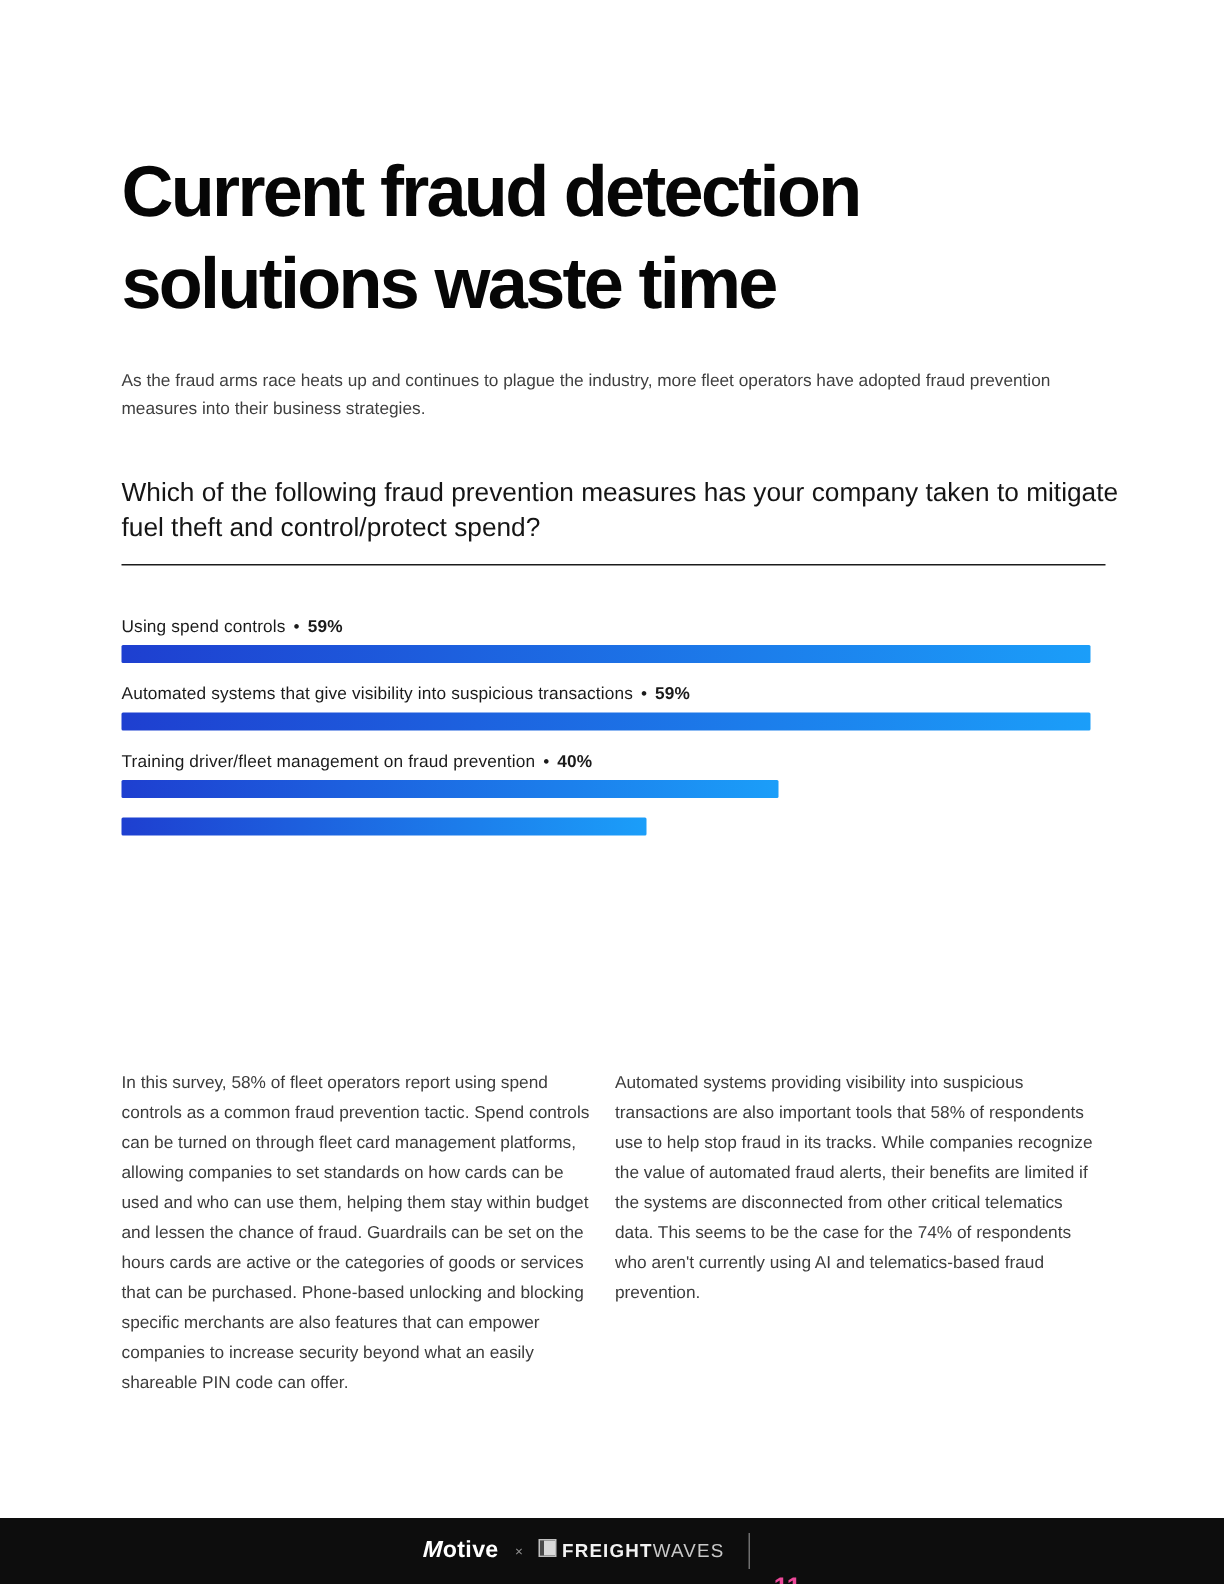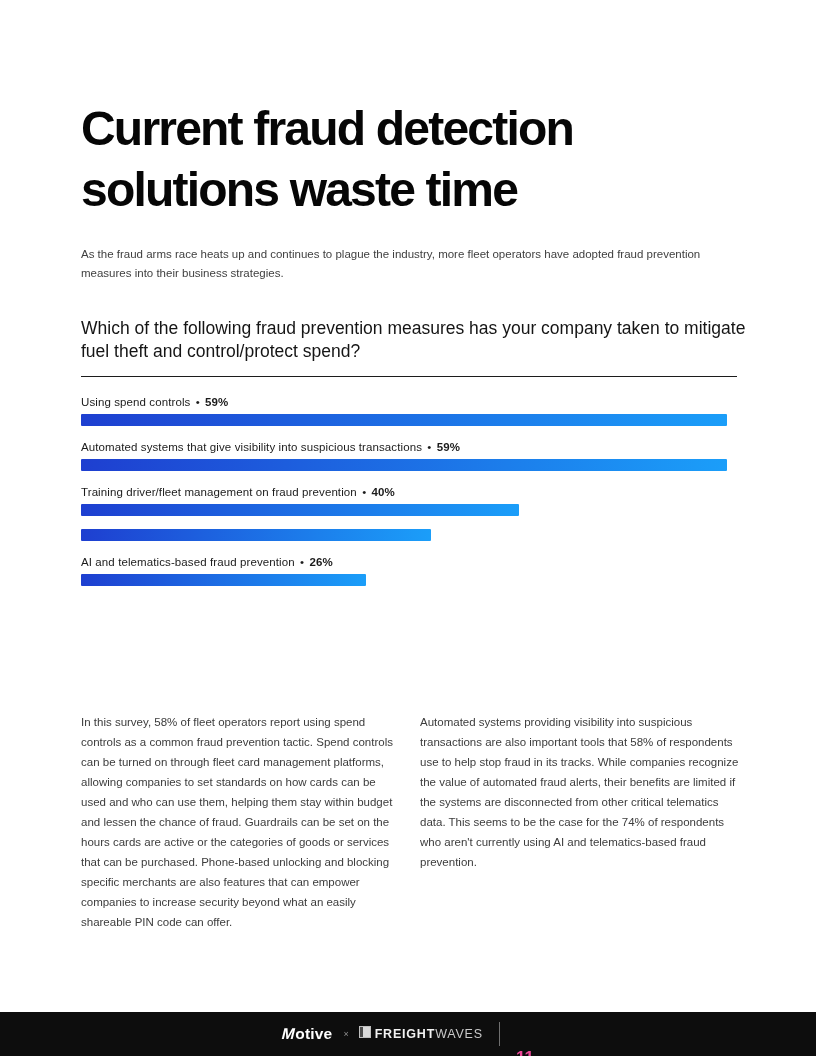--- a/index.html
+++ b/index.html
@@ -19,33 +19,33 @@
   }
   .question {
     position:absolute; left:81px; top:317px; width:684px;
     font-size:17.5px; line-height:22.5px; color:#151515;
   }
   .rule {
     position:absolute; left:81px; top:376px; width:656px;
     border:none; border-top:1.6px solid #1c1c1c; margin:0;
   }
   .chart {
-    position:absolute; left:81px; top:394px; width:646px;
+    position:absolute; left:81px; top:410px; width:646px;
   }
   .chart-row { margin-bottom:13px; }
   .bar-label {
     font-size:11.5px; line-height:16px; color:#1b1b1b; margin-bottom:4px;
     letter-spacing:0.1px;
   }
   .bar-label b { font-weight:bold; }
   .bar-sep { margin:0 2px; }
   .bar { height:12px; border-radius:1px; }
   .columns {
     position:absolute; left:81px; top:712px; width:660px;
-    display:flex; gap:23px;
+    display:flex; gap:13px;
   }
   .col { font-size:11.5px; line-height:20px; color:#3c3c3c; }
   .col-left { width:316px; }
   .col-right { width:321px; }
   .footer {
     position:absolute; left:0; bottom:0; width:816px; height:44px;
     background:#0d0d0d; display:flex; align-items:center; justify-content:center;
   }
   .footer-inner { display:flex; align-items:center; }
   .motive-logo { color:#ffffff; font-size:15.5px; font-weight:bold; letter-spacing:0.2px; }
@@ -85,24 +85,20 @@
           <div class="bar-label">Automated systems that give visibility into suspicious transactions <span class="bar-sep">•</span><b> 59%</b></div>
           <div class="bar" style="width: 100%; background: linear-gradient(90deg, rgb(30, 63, 208), rgb(27, 158, 249));"></div>
         </div>
         <div class="chart-row">
           <div class="bar-label">Training driver/fleet management on fraud prevention <span class="bar-sep">•</span><b> 40%</b></div>
           <div class="bar" style="width: 67.7966%; background: linear-gradient(90deg, rgb(30, 63, 208), rgb(27, 158, 249));"></div>
         </div>
         <div class="chart-row">
           <div class="bar" style="width: 54.2373%; background: linear-gradient(90deg, rgb(30, 63, 208), rgb(27, 158, 249));"></div>
         </div>
-        <div class="chart-row">
-          <div class="bar-label">AI and telematics-based fraud prevention <span class="bar-sep">•</span><b> 26%</b></div>
-          <div class="bar" style="width: 44.0678%; background: linear-gradient(90deg, rgb(30, 63, 208), rgb(27, 158, 249));"></div>
-        </div>
       </div>
   </div>
 
   <div class="columns">
     <p class="col col-left" style="margin:0;">In this survey, 58% of fleet operators report using spend controls as a common fraud prevention tactic. Spend controls can be turned on through fleet card management platforms, allowing companies to set standards on how cards can be used and who can use them, helping them stay within budget and lessen the chance of fraud. Guardrails can be set on the hours cards are active or the categories of goods or services that can be purchased. Phone-based unlocking and blocking specific merchants are also features that can empower companies to increase security beyond what an easily shareable PIN code can offer.</p>
     <p class="col col-right" style="margin:0;">Automated systems providing visibility into suspicious transactions are also important tools that 58% of respondents use to help stop fraud in its tracks. While companies recognize the value of automated fraud alerts, their benefits are limited if the systems are disconnected from other critical telematics data. This seems to be the case for the 74% of respondents who aren't currently using AI and telematics-based fraud prevention.</p>
   </div>
 
   <div class="footer">
     <div class="footer-inner">

